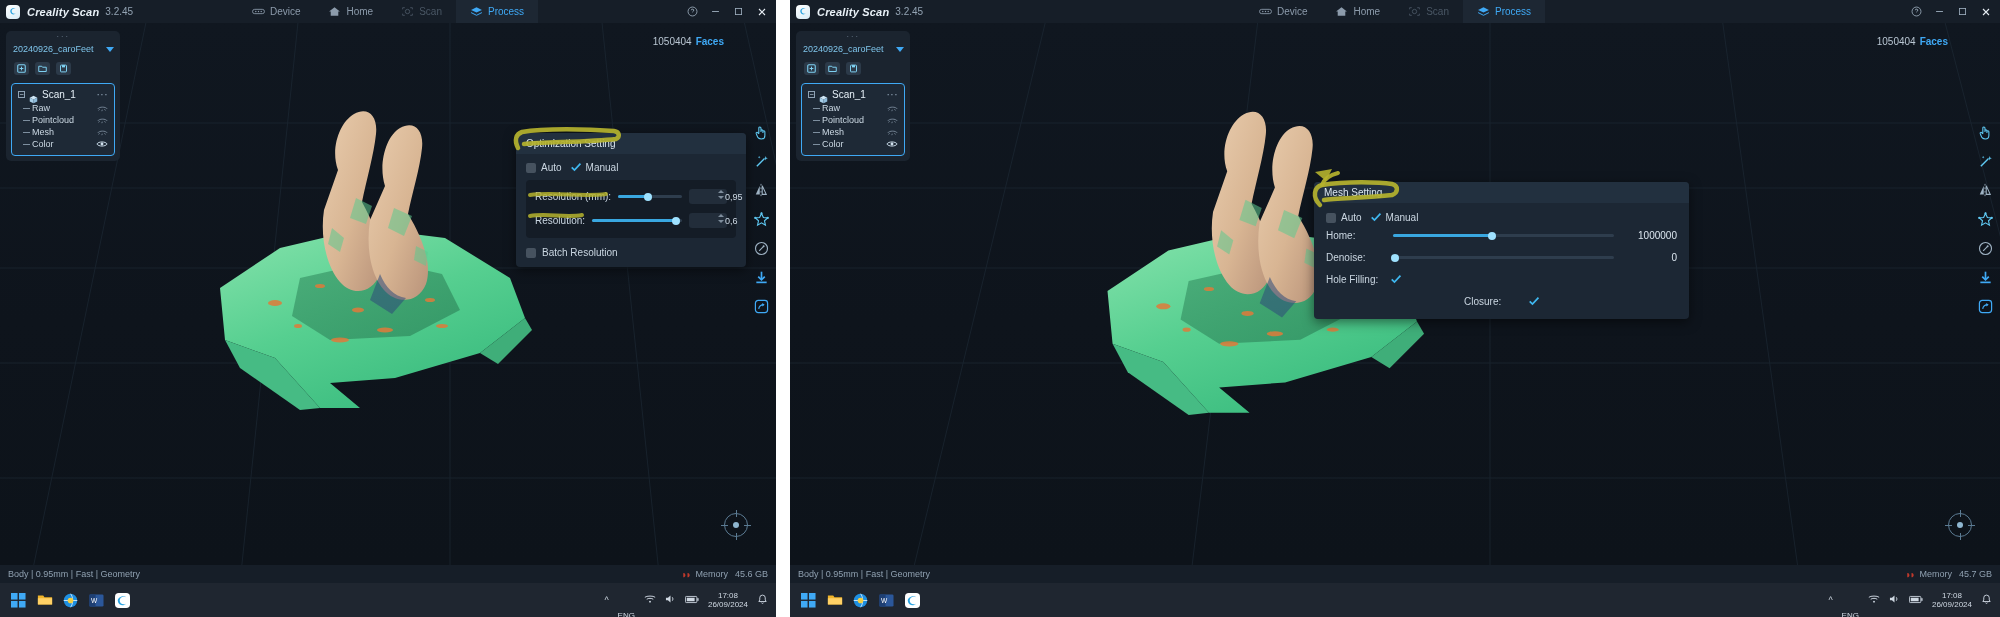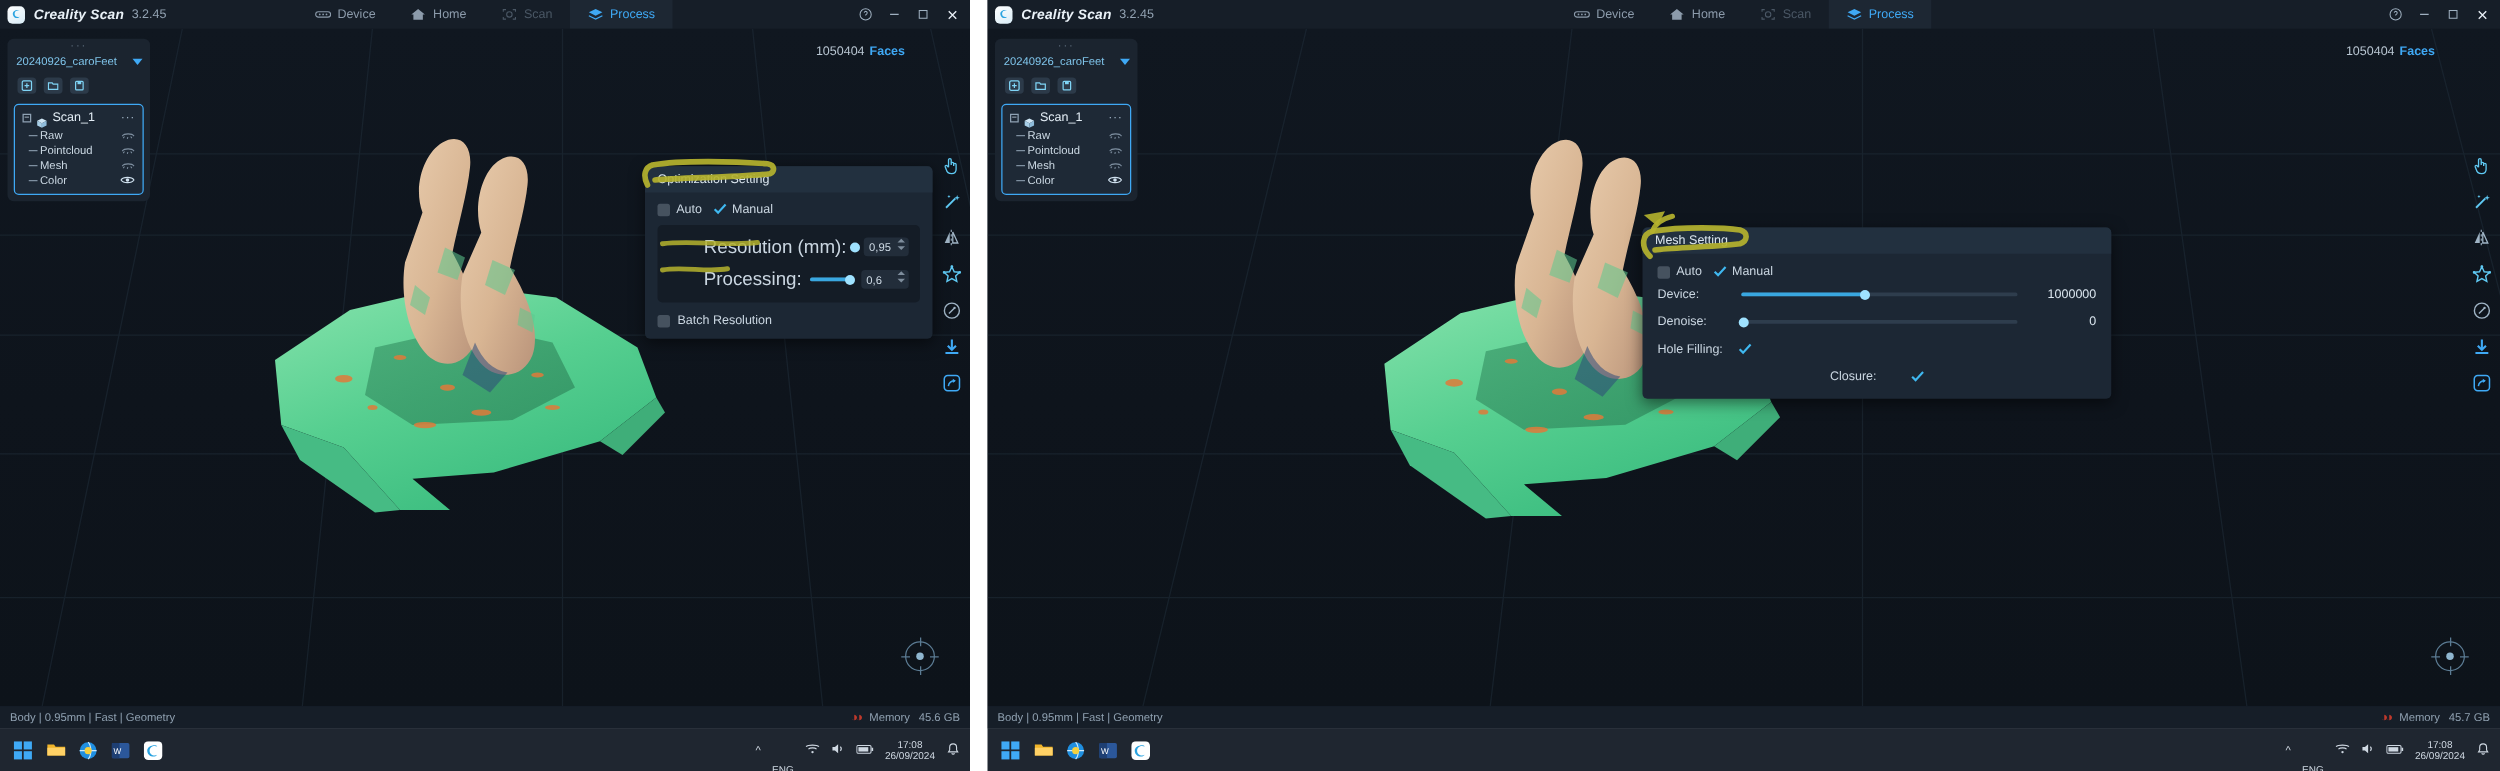--- a/index.html
+++ b/index.html
@@ -94,26 +94,26 @@
   .dlg-title { background: #22303f; border-radius: 4px 4px 0 0; padding: 5px 10px; font-size: 10px; color: #dbe6ef; }
   .dlg-body { padding: 7px 10px 9px; }
   .rowmode { display:flex; align-items:center; gap: 9px; padding: 1px 0 7px; }
   .chk { display: flex; align-items: center; gap: 5px; font-size: 10px; color: #cad6e1; }
   .box { width: 10px; height: 10px; border-radius: 2px; background: #46525f; flex:none; }
   .box.on { background: transparent; position: relative; }
   .box.on svg { position:absolute; left:-1px; top:-2px; display:block; }
   .inner { background: #141c26; border-radius: 4px; padding: 9px 9px 10px; }
   .srow { display: flex; align-items: center; gap: 7px; margin-bottom: 9px; }
   .srow:last-child { margin-bottom: 0; }
-  .slabel { font-size: 15px; color: #cad6e1; white-space: nowrap; margin-left: 28px; }
+  .slabel { font-size: 10px; color: #cad6e1; white-space: nowrap; }
   .slider { position: relative; height: 3px; border-radius: 2px; background: #2e3d4d; flex: 1; }
   .slider .fill { position:absolute; left:0; top:0; bottom:0; border-radius:2px; background:#39a7e0; }
   .slider .knob { position:absolute; top:50%; width:8px;height:8px;border-radius:50%;background:#9fe2ff; transform:translate(-50%,-50%); }
   .numbox { width: 38px; height: 15px; background: #222d3a; border-radius: 3px; display:flex; align-items:center; padding: 0 4px; position:relative; }
-  .numbox span { font-size: 9px; color: #cdd9e4; }
+  .numbox span { font-size: 9px; color: #cdd9e4; margin-left: 32px; }
   .spin { position:absolute; right:3px; top:1px; display:flex; flex-direction:column; gap:3px; }
   .spin i { display:block; width:0;height:0; border-left:3px solid transparent;border-right:3px solid transparent; }
   .spin i.up { border-bottom: 3px solid #7e8d9c; }
   .spin i.dn { border-top: 3px solid #7e8d9c; }
   .plainval { font-size: 10px; color: #dbe6ef; min-width: 54px; text-align: right; }
   .batch { display:flex; align-items:center; gap:6px; padding-top: 9px; font-size:10px; color:#cad6e1; }
 
   
   .dlg-body.flat { padding: 8px 12px 12px; }
   .mrow { display:flex; align-items:center; gap:9px; margin-bottom:11px; }
@@ -456,21 +456,21 @@
               </div>
               <div class="numbox">
                 <span>0,95</span>
                 <span class="spin">
                     <i class="up"></i>
                     <i class="dn"></i>
                   </span>
               </div>
             </div>
             <div class="srow">
-              <span class="slabel">Processing:</span>
+              <span class="slabel">Resolution:</span>
               <div class="slider">
                 <i class="fill" style="width:93%"></i>
                   <i class="knob" style="left:93%"></i>
               </div>
               <div class="numbox">
                 <span>0,6</span>
                 <span class="spin">
                     <i class="up"></i>
                     <i class="dn"></i>
                   </span>
@@ -800,21 +800,21 @@
             <label class="chk">
               <span class="box on">
                   <svg width="12" height="12" viewBox="0 0 14 14">
                     <path d="M2 7.4l3.2 3.2L12.2 3" fill="none" stroke="#3fb8f0" stroke-width="2"></path>
                   </svg>
                 </span>
               <span>Manual</span>
             </label>
           </div>
           <div class="mrow">
-            <span class="mlabel">Device:</span>
+            <span class="mlabel">Home:</span>
             <div class="slider">
               <i class="fill" style="width:45%"></i>
                 <i class="knob" style="left:45%"></i>
             </div>
             <span class="plainval">1000000</span>
           </div>
           <div class="mrow">
             <span class="mlabel">Denoise:</span>
             <div class="slider">
               <i class="fill" style="width:0%"></i>

